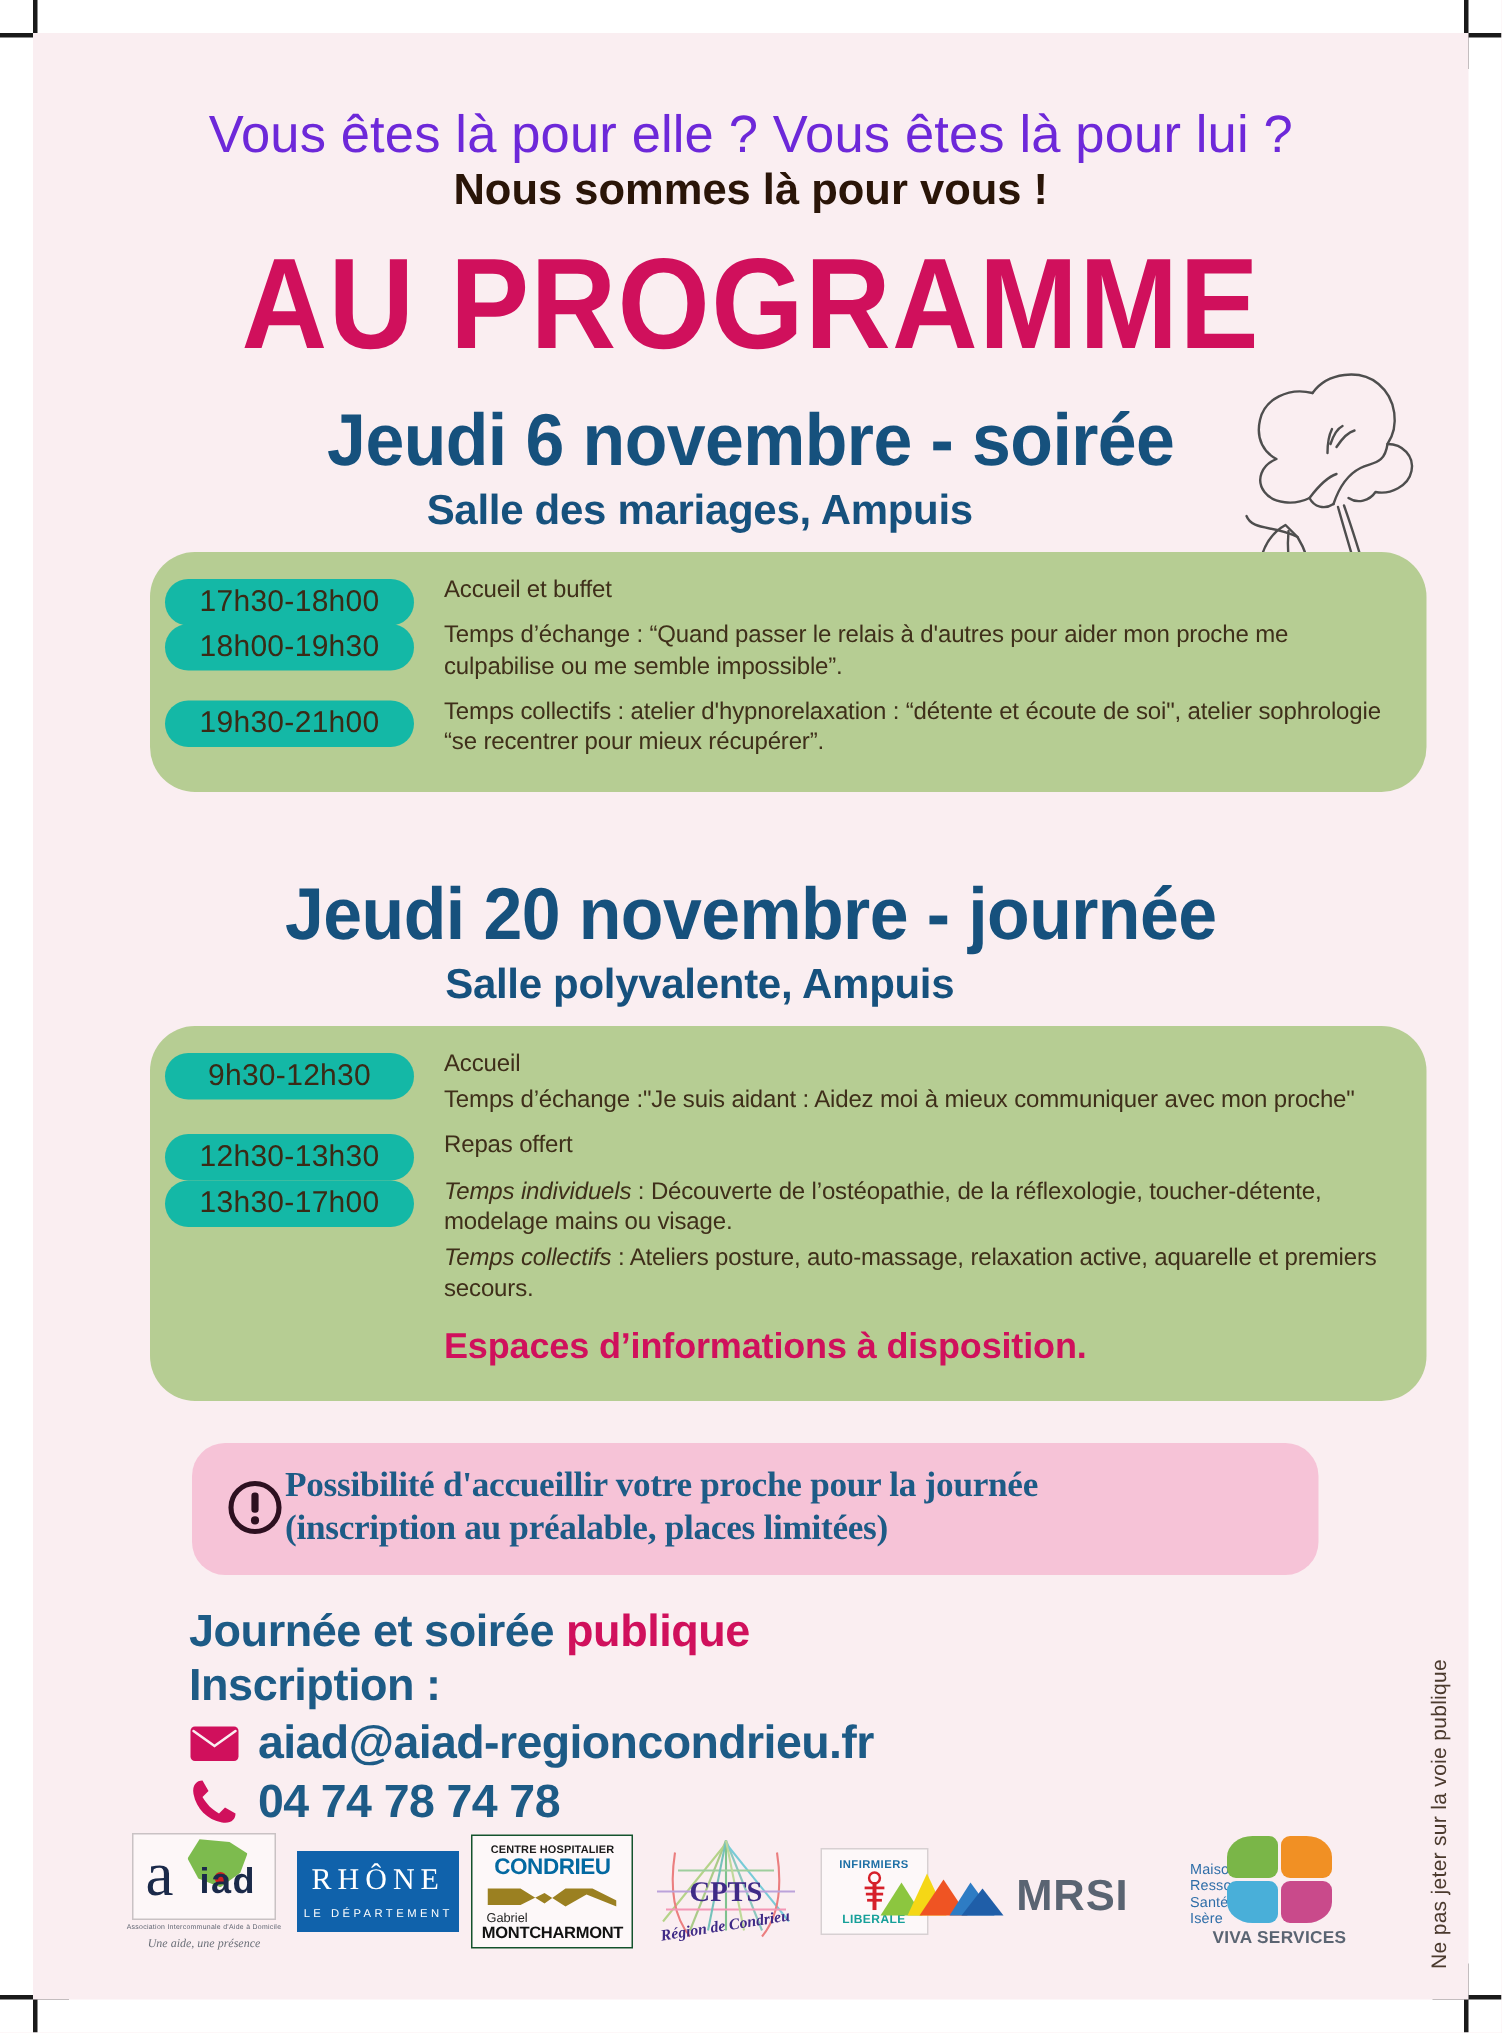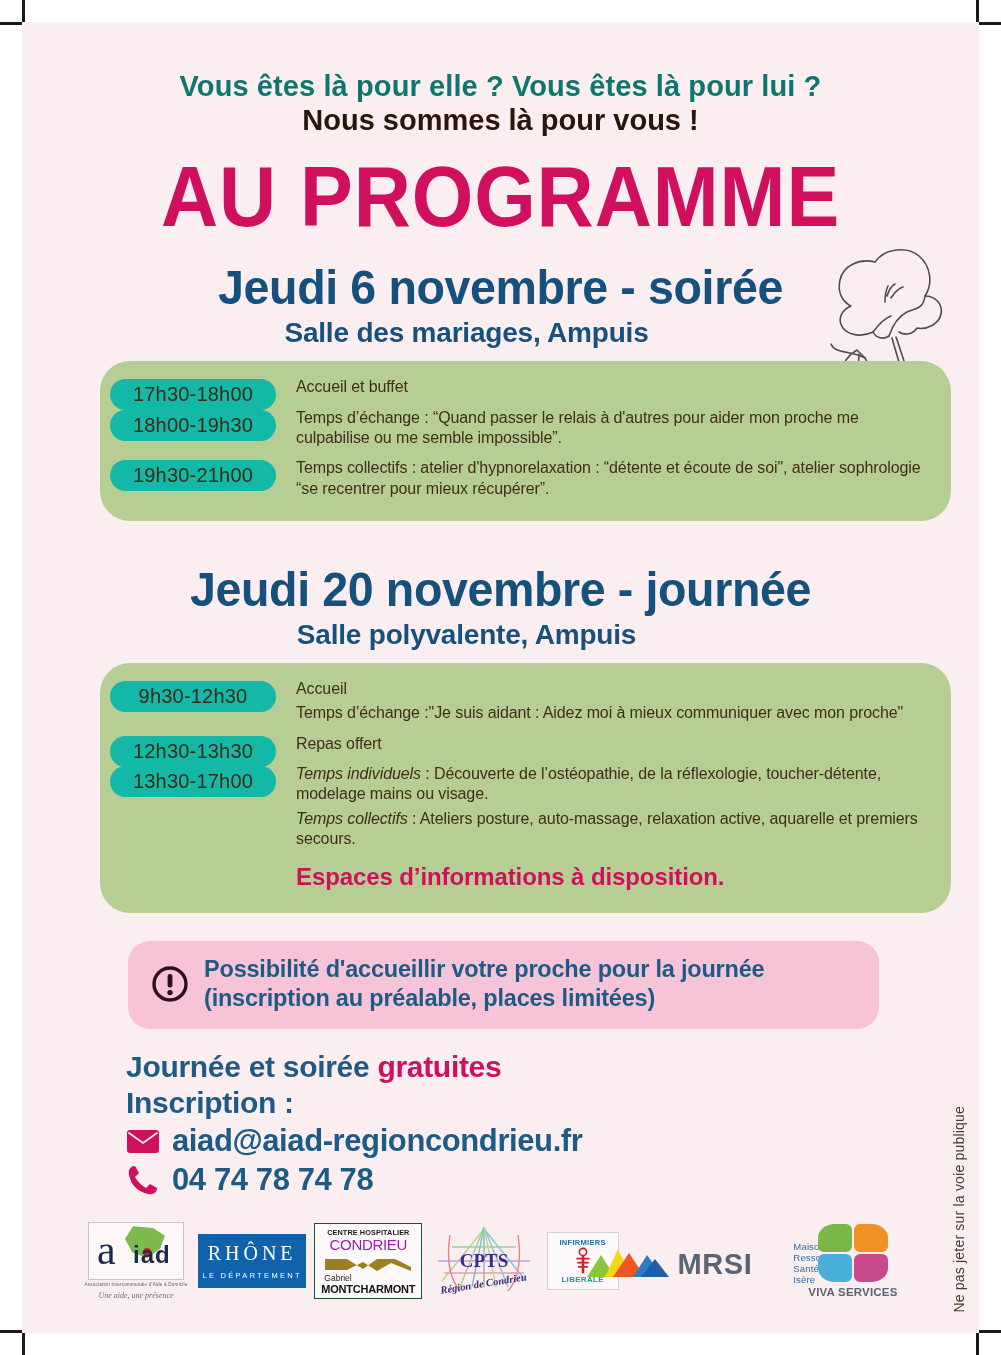--- a/index.html
+++ b/index.html
@@ -24,25 +24,25 @@
     left: 22px; top: 22px;
     width: 957px; height: 1311px;
     background: #faeef1;
     overflow: hidden;
   }
 
   
   .header { text-align: center; padding-top: 48px; }
 
   .tagline1 {
-    font-size: 29px;
-    color: #0f766e;
+    font-size: 35px;
+    color: #6d28d9;
     letter-spacing: .1px;
     line-height: 1.12;
-    font-weight: 700;
+    font-weight: 400;
   }
   .tagline2 {
     font-size: 29px;
     color: #2a1508;
     font-weight: 700;
     margin-top: 2px;
     line-height: 1.12;
   }
 
   .big-title {
@@ -138,21 +138,21 @@
   }
 
   
   .notice {
     margin: 28px 100px 0 106px;
     background: #f6c3d7;
     border-radius: 22px;
     padding: 14px 20px 16px 22px;
     display: flex;
     align-items: center;
-    gap: 14px;
+    font-family: Liberation Serif, serif;
   }
   .notice-text {
     font-size: 23.5px;
     font-weight: 700;
     color: #1d5b86;
     line-height: 1.24;
     letter-spacing: -.2px;
   }
 
   
@@ -250,21 +250,21 @@
   .rhone-sub { font-size: 7.5px; letter-spacing: 2.3px; margin-top: 8px; }
 
   .logo-chc {
     width: 108px;
     border: 1px solid #14532d;
     background: #fdf8f9;
     flex-direction: column;
     padding: 4px 3px 3px;
   }
   .chc-t1 { font-size: 7.3px; font-weight: 700; color: #1a1a1a; letter-spacing: .1px; }
-  .chc-t2 { font-size: 15px; font-weight: 400; color: #a21caf; letter-spacing: -.3px; line-height: 1.1; }
+  .chc-t2 { font-size: 15px; font-weight: 700; color: #0369a1; letter-spacing: -.3px; line-height: 1.1; }
   .chc-wave { width: 86px; height: 16px; margin: 2px 0 1px; }
   .chc-t3 { font-size: 8.5px; color: #222; align-self: flex-start; margin-left: 6px; }
   .chc-t4 { font-size: 11px; font-weight: 700; color: #111; letter-spacing: -.2px; }
 
   .logo-cpts { width: 108px; height: 80px; position: relative; }
 
   .logo-inf {
     width: 72px; height: 58px;
     border: 1px solid #d7d0d2;
     background: #fdf8f9;
@@ -371,21 +371,21 @@
         </div>
         <div class="row">
           <div class="time-badge">19h30-21h00</div>
           <div class="row-text">
             <p><span>Temps collectifs : atelier d'hypnorelaxation : “détente et écoute de soi", atelier sophrologie “se recentrer pour mieux récupérer”.</span></p>
           </div>
         </div>
       </div>
   </div>
 
-  <div class="day" style="margin-top:44px;">
+  <div class="day" style="margin-top:58px;">
     <div class="day-title">Jeudi 20 novembre - journée</div>
     <div class="day-venue">Salle polyvalente, Ampuis</div>
     <div class="panel" id="panel-1">
         <div class="row">
           <div class="time-badge">9h30-12h30</div>
           <div class="row-text">
             <p><span>Accueil</span></p>
             <p><span>Temps d’échange :"Je suis aidant : Aidez moi à mieux communiquer avec mon proche"</span></p>
           </div>
         </div>
@@ -413,21 +413,21 @@
       <circle cx="20" cy="28.6" r="2.7" fill="#2d1020"></circle>
     </svg>
     <div>
       <div class="notice-text">Possibilité d'accueillir votre proche pour la journée</div>
       <div class="notice-text">(inscription au préalable, places limitées)</div>
     </div>
   </div>
 
   <div class="contact">
     <div class="contact-line1">
-      <span>Journée et soirée </span><span class="free">gratuites</span>
+      <span>Journée et soirée </span><span class="free">publique</span>
     </div>
     <div class="contact-line2">Inscription :</div>
 
     <div class="contact-row">
       <svg width="34" height="26" viewBox="0 0 34 26" style="flex:none;">
         <rect x="1" y="2" width="32" height="23" rx="3" fill="#d0105c"></rect>
         <path d="M3 5 L17 15 L31 5" fill="none" stroke="#faeef1" stroke-width="1.7" stroke-linecap="round"></path>
       </svg>
       <span class="contact-val">aiad@aiad-regioncondrieu.fr</span>
     </div>

